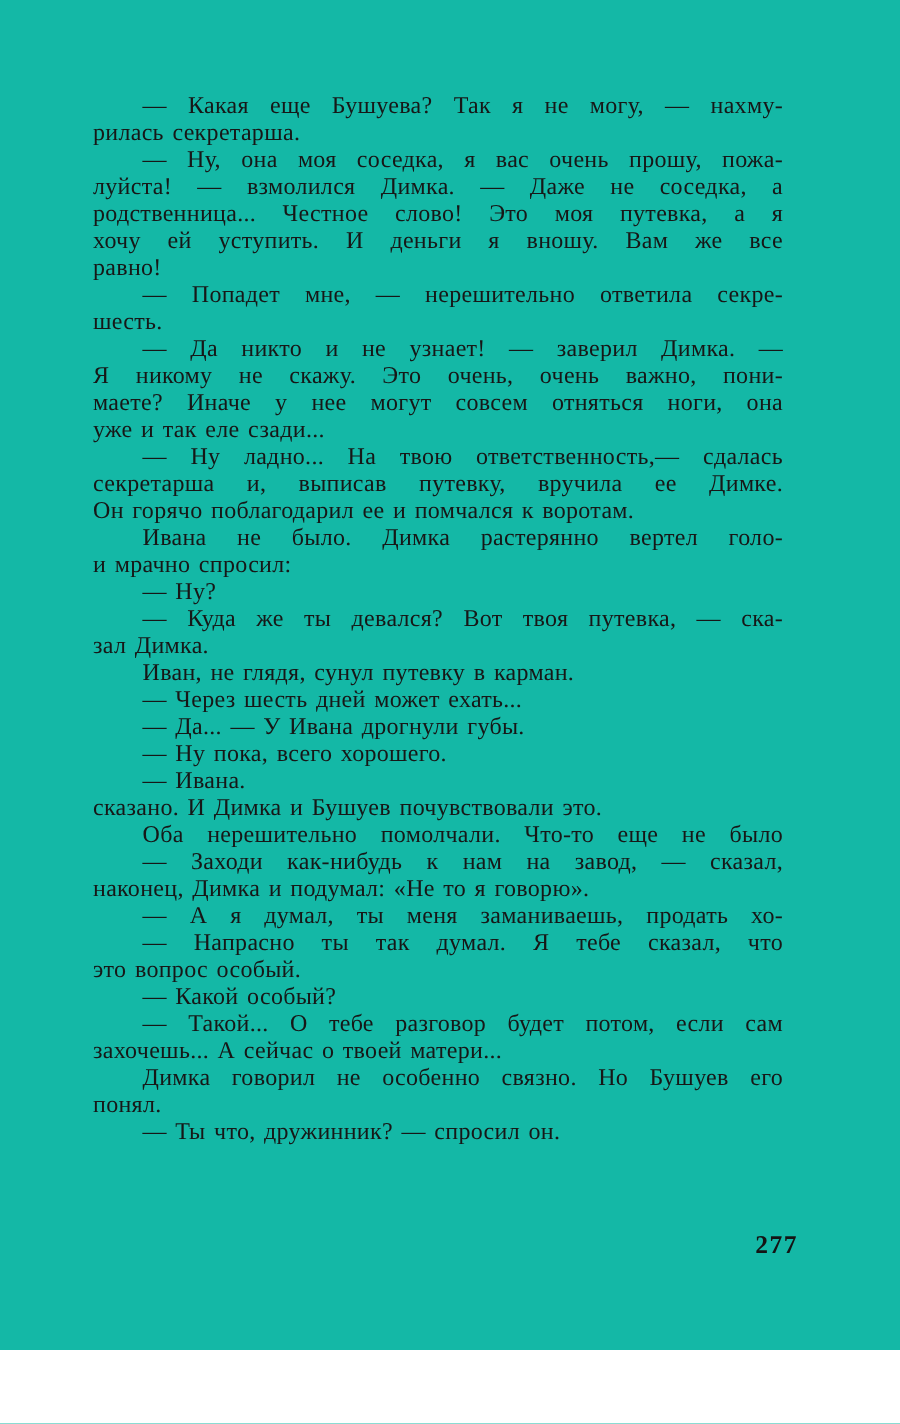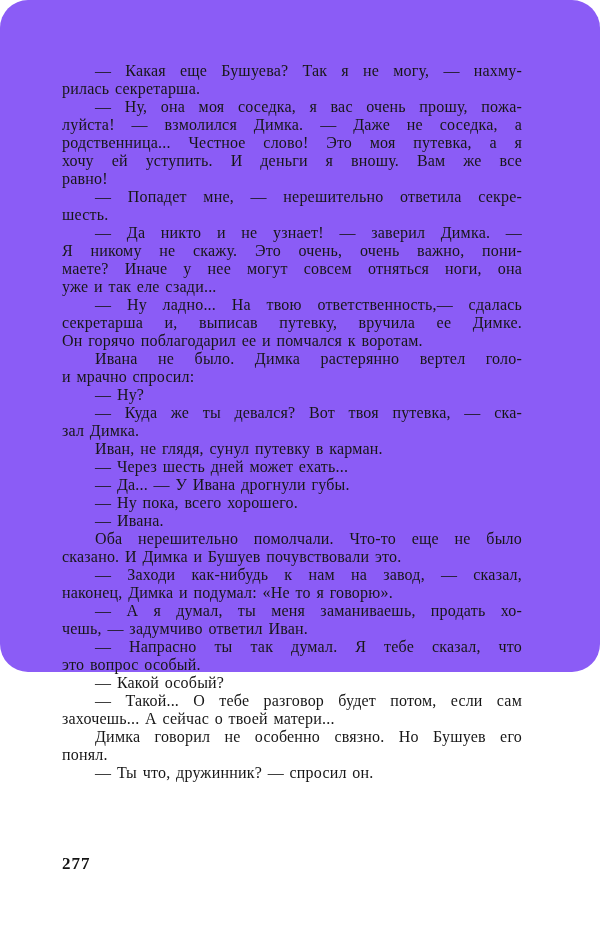--- a/index.html
+++ b/index.html
@@ -8,25 +8,24 @@
   }
   body {
     width: 600px;
     height: 949px;
     background: #ffffff;
     overflow: hidden;
   }
   .book-page {
     position: relative;
     width: 600px;
-    height: 672px;
-    background: #8b5cf6;
+    height: 900px;
+    background: #14b8a6;
     font-family: "Liberation Serif", "DejaVu Serif", serif;
     color: #171717;
-    border-radius: 28px;
   }
   .text-block {
     position: absolute;
     left: 62px;
     top: 62px;
     width: 460px;
   }
   .paragraph {
     margin: 0;
     padding: 0;
@@ -41,24 +40,24 @@
     white-space: normal;
   }
   .line.first {
     text-indent: 33px;
   }
   .line.last {
     text-align-last: left;
   }
   .page-number {
     position: absolute;
-    top: 854px;
+    top: 820px;
     left: 62px;
     width: 470px;
-    text-align: left;
+    text-align: right;
     font-size: 17px;
     font-weight: bold;
     letter-spacing: 1px;
     color: #141414;
   }
 </style>
 </head>
 <body>
 
 <div class="book-page">
@@ -123,32 +122,31 @@
 
     <div class="paragraph">
       <div class="line first last">— Ну пока, всего хорошего.</div>
     </div>
 
     <div class="paragraph">
       <div class="line first last">— Ивана.</div>
     </div>
 
     <div class="paragraph">
+      <div class="line last">сказано. И Димка и Бушуев почувствовали это.</div>
       <div class="line first">Оба нерешительно помолчали. Что-то еще не было</div>
-      <div class="line last">сказано. И Димка и Бушуев почувствовали это.</div>
     </div>
 
     <div class="paragraph">
       <div class="line first">— Заходи как-нибудь к нам на завод, — сказал,</div>
       <div class="line last">наконец, Димка и подумал: «Не то я говорю».</div>
     </div>
 
     <div class="paragraph">
       <div class="line first">— А я думал, ты меня заманиваешь, продать хо-</div>
-      <div class="line last">чешь, — задумчиво ответил Иван.</div>
     </div>
 
     <div class="paragraph">
       <div class="line first">— Напрасно ты так думал. Я тебе сказал, что</div>
       <div class="line last">это вопрос особый.</div>
     </div>
 
     <div class="paragraph">
       <div class="line first last">— Какой особый?</div>
     </div>

